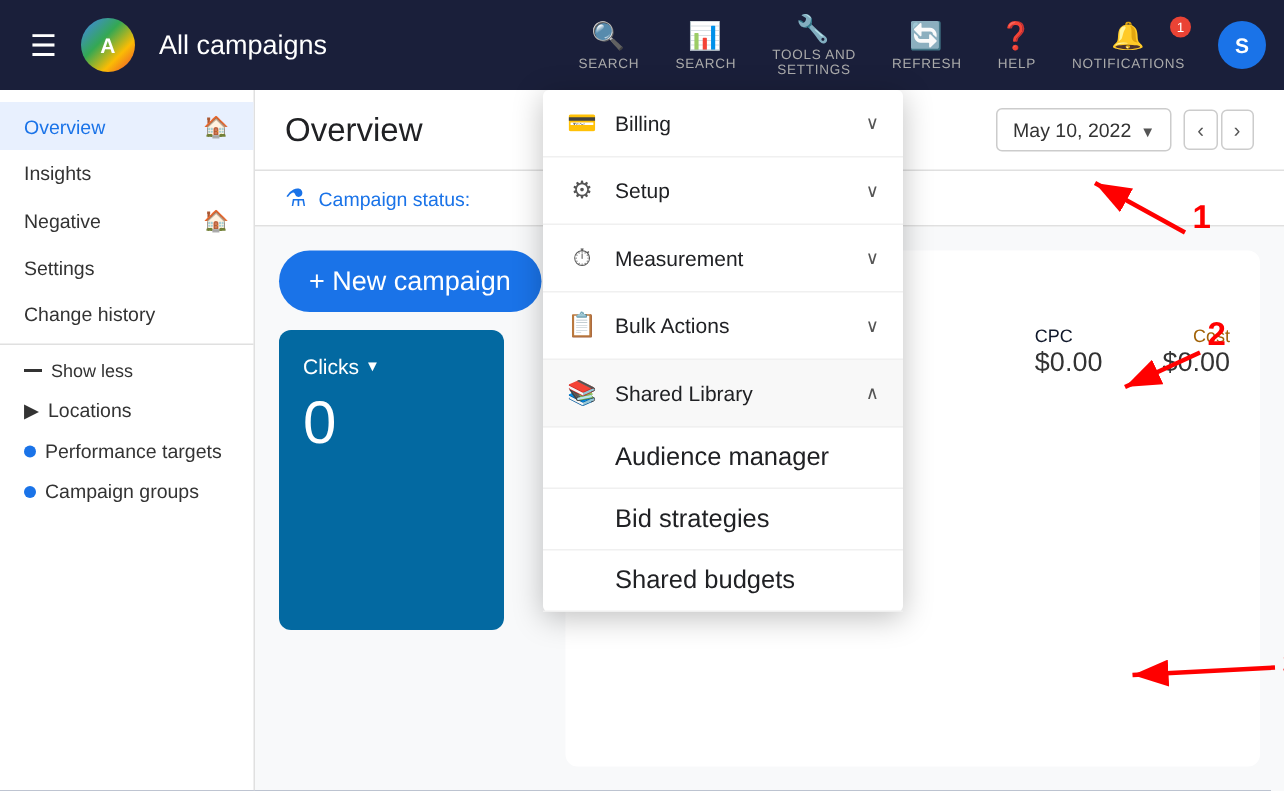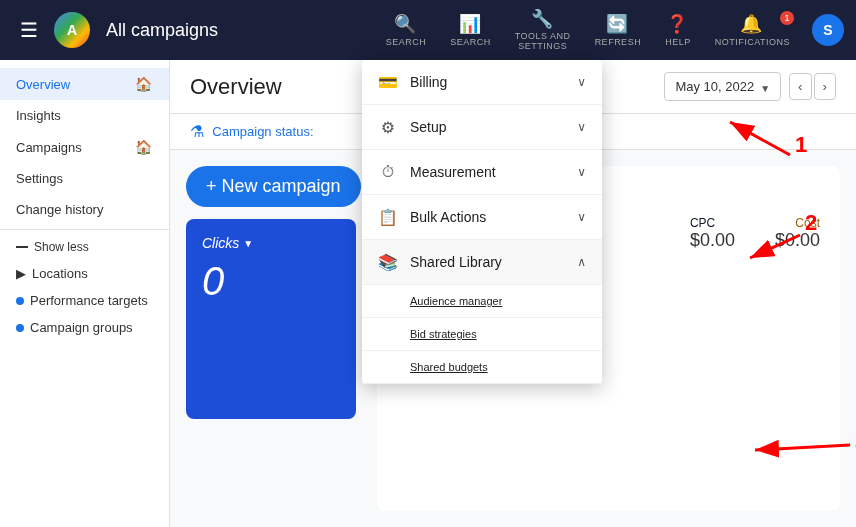--- a/index.html
+++ b/index.html
@@ -102,23 +102,23 @@
     .new-campaign-btn {
       background: #1a73e8; color: white; border: none;
       border-radius: 24px; padding: 10px 20px;
       font-size: 18px; font-weight: 500; cursor: pointer;
       display: flex; align-items: center; gap: 6px;
       white-space: nowrap; margin-bottom: 12px;
     }
 
     
     .metrics-card {
-      background: #1d4ed8; border-radius: 8px;
-      padding: 16px; width: 170px; flex-shrink: 0;
-      color: white; min-height: 200px; font-style: italic;
+      background: #0369a1; border-radius: 8px;
+      padding: 16px; width: 150px; flex-shrink: 0;
+      color: white; min-height: 200px;
     }
     .metrics-label { font-size: 14px; font-weight: 500; display: flex; align-items: center; gap: 4px; }
     .metrics-value { font-size: 40px; font-weight: 300; margin-top: 8px; }
 
     
     .chart-area { flex: 1; background: white; border-radius: 8px; padding: 16px; }
     .chart-numbers { display: flex; flex-direction: column; gap: 20px; font-size: 11px; color: #666; }
 
     
     .dropdown-overlay {
@@ -136,23 +136,22 @@
       display: flex; align-items: center; justify-content: space-between;
       padding: 12px 16px; cursor: pointer; font-size: 14px; color: #202124;
       border-bottom: 1px solid #f0f0f0;
     }
     .menu-item:last-child { border-bottom: none; }
     .menu-item-left { display: flex; align-items: center; gap: 12px; }
     .menu-icon { width: 20px; height: 20px; display: flex; align-items: center; justify-content: center; color: #555; font-size: 16px; }
     .menu-chevron { color: #555; font-size: 12px; }
     .menu-item.expanded { background: #f8f8f8; }
     .sub-menu-item {
-      padding: 10px 16px 10px 48px; cursor: pointer; font-size: 11px; color: #202124;
+      padding: 10px 16px 10px 48px; cursor: pointer; font-size: 17px; color: #202124;
       border-bottom: 1px solid #f0f0f0;
-      text-decoration: underline;
     }
     .sub-menu-item.highlighted {
       border: 1.5px solid #ea4335; border-radius: 4px; margin: 2px 8px;
       padding: 8px 8px 8px 40px; color: #202124;
     }
 
     
     .annotation-layer {
       position: absolute; top: 0; left: 0; width: 100%; height: 100%;
       pointer-events: none; z-index: 300;
@@ -201,21 +200,21 @@
 
   <div class="sidebar">
     <div class="sidebar-item active">
       <span>Overview</span>
       <span class="home-icon">🏠</span>
     </div>
     <div class="sidebar-item">
       <span>Insights</span>
     </div>
     <div class="sidebar-item">
-      <span>Campaigns</span>
+      <span>Negative</span>
       <span class="home-icon">🏠</span>
     </div>
     <div class="sidebar-item">
       <span>Settings</span>
     </div>
     <div class="sidebar-item">
       <span>Change history</span>
     </div>
     <hr class="sidebar-divider">
     <div class="sidebar-show-less">

